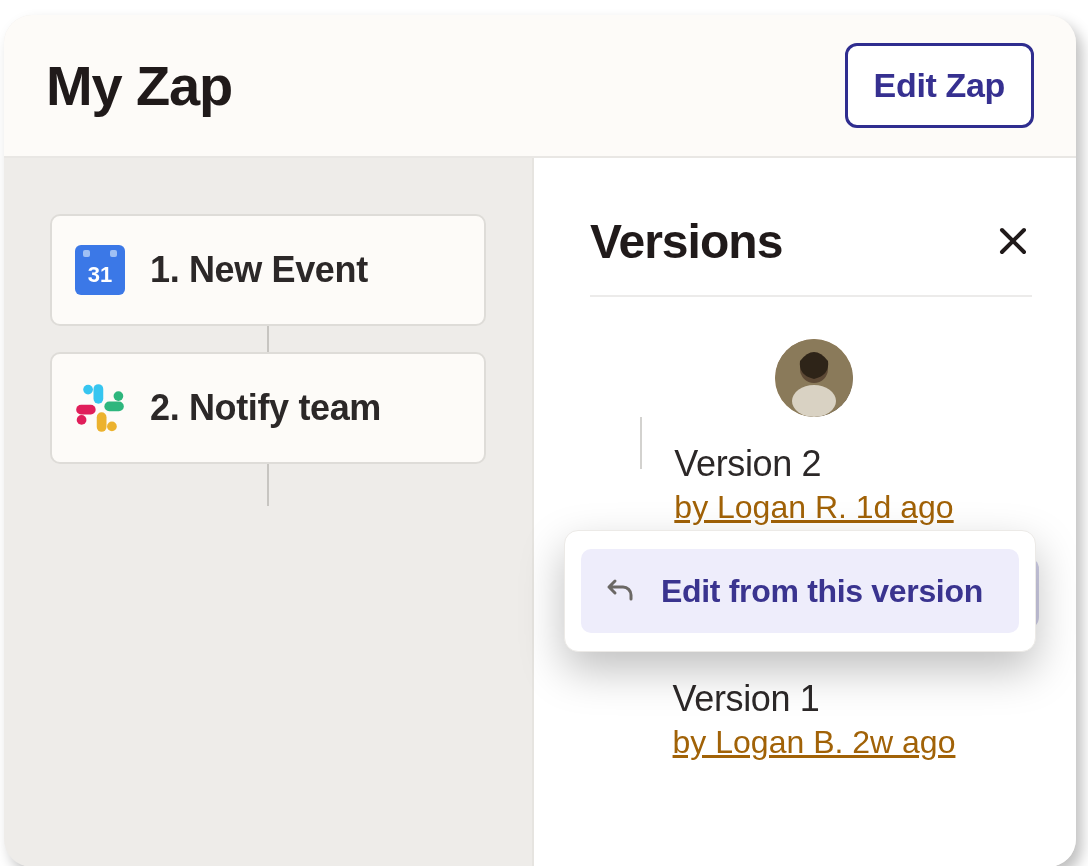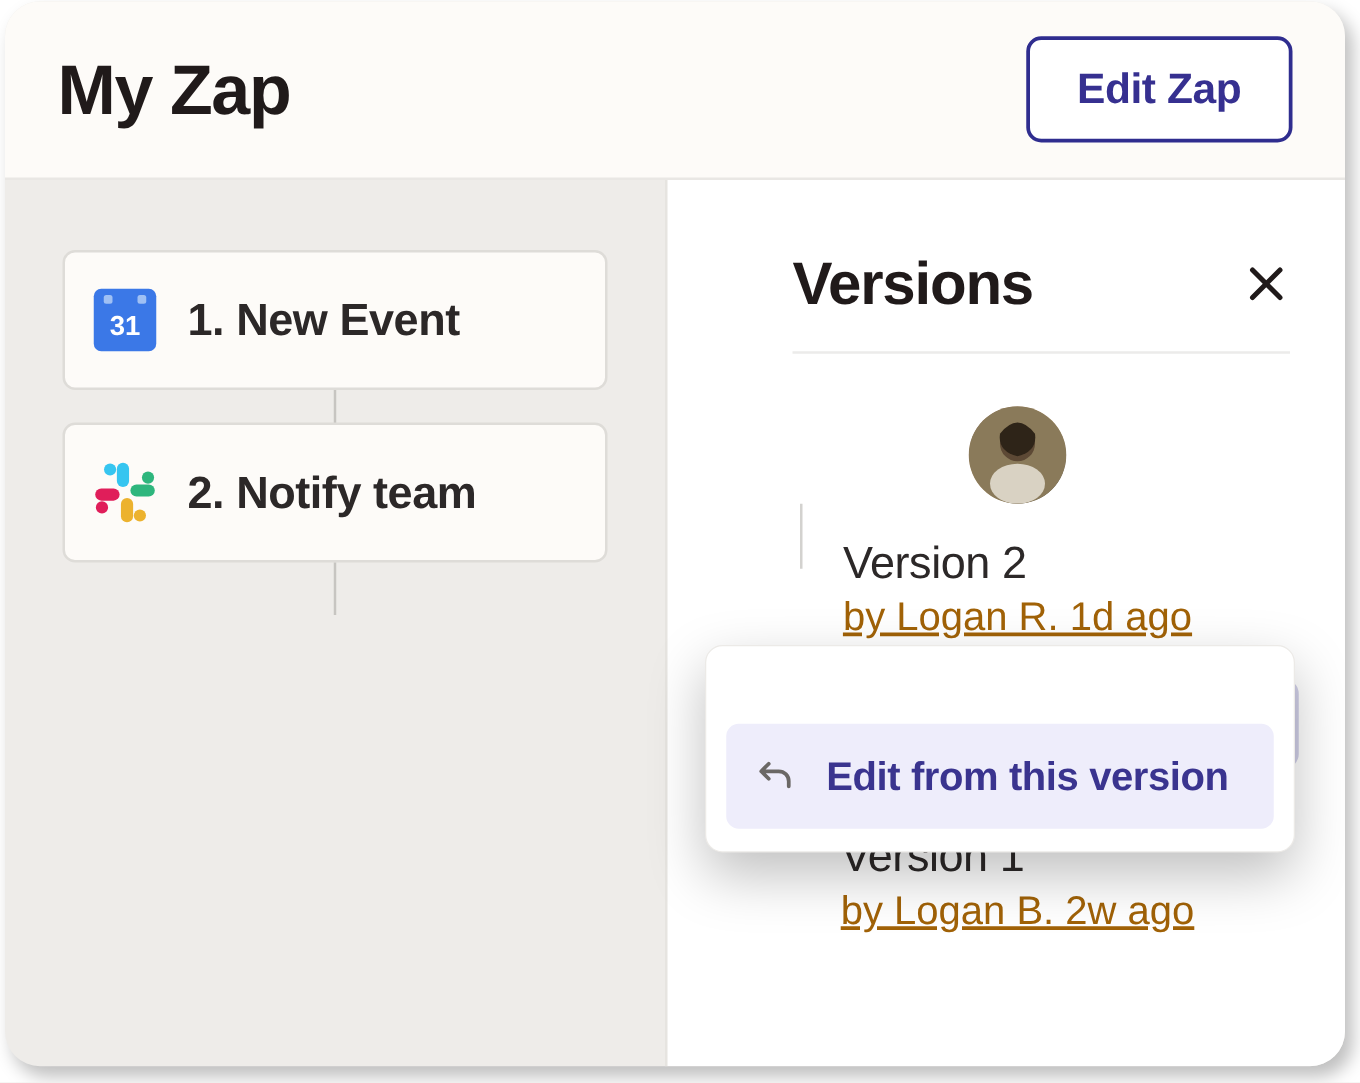--- a/index.html
+++ b/index.html
@@ -5,21 +5,21 @@
   * { box-sizing: border-box; margin: 0; padding: 0; }
   html, body { width: 1088px; height: 866px; }
   body {
     font-family: -apple-system, BlinkMacSystemFont, "Segoe UI", Helvetica, Arial, sans-serif;
     background: #fff;
     position: relative;
   }
 
   .window {
     position: absolute;
-    top: 1px; left: 4px;
+    top: 15px; left: 4px;
     width: 1072px; height: 852px;
     border-radius: 28px;
     background: #eeece9;
     box-shadow: 6px 8px 14px rgba(0,0,0,0.25);
     overflow: hidden;
   }
 
   
   .header {
     height: 143px;
@@ -36,21 +36,21 @@
     color: #201a1a;
     letter-spacing: -0.02em;
   }
   .edit-zap-btn {
     border: 3px solid #2f2d8f;
     border-radius: 12px;
     background: #ffffff;
     color: #363090;
     font-weight: 800;
     font-size: 34px;
-    padding: 20px 38px;
+    padding: 20px 26px;
     cursor: pointer;
     letter-spacing: -0.01em;
   }
 
   
   .columns {
     display: flex;
     height: calc(100% - 143px);
   }
   .left-col {
@@ -121,21 +121,20 @@
     width: 7px; height: 7px; border-radius: 2px; background: #9fc0f4;
   }
   .gcal-icon .num { margin-top: 10px; }
 
   
   .versions-hdr {
     display: flex; align-items:center; justify-content:space-between;
     padding-bottom: 26px;
     border-bottom: 2px solid #ecebea;
     margin-bottom: 42px;
-    margin-left: 44px;
   }
   .versions-title {
     font-size: 48px;
     font-weight: 800;
     color: #201a1a;
     letter-spacing: -0.02em;
   }
   .close-btn {
     font-size: 42px;
     font-weight: 600;
@@ -213,21 +212,21 @@
   }
   .menu-item {
     display:flex; align-items:center; gap: 22px;
     padding: 22px 18px;
     border-radius: 10px;
     cursor: pointer;
   }
   .menu-item .mi-icon { width: 40px; height: 40px; flex-shrink:0; display:flex;align-items:center;justify-content:center; }
   .menu-item .mi-label { font-size: 32px; letter-spacing:-0.01em; }
   .menu-item.normal .mi-label { color: #2c2828; }
-  .menu-item.active { background: #eeedfb; margin-top: 44px; }
+  .menu-item.active { background: #eeedfb; }
   .menu-item.active .mi-label { color: #3a348f; font-weight: 600; }
 
 </style>
 </head>
 <body>
 
 <div class="window">
 
   <div class="header">
     <h1 class="page-title">My Zap</h1>

